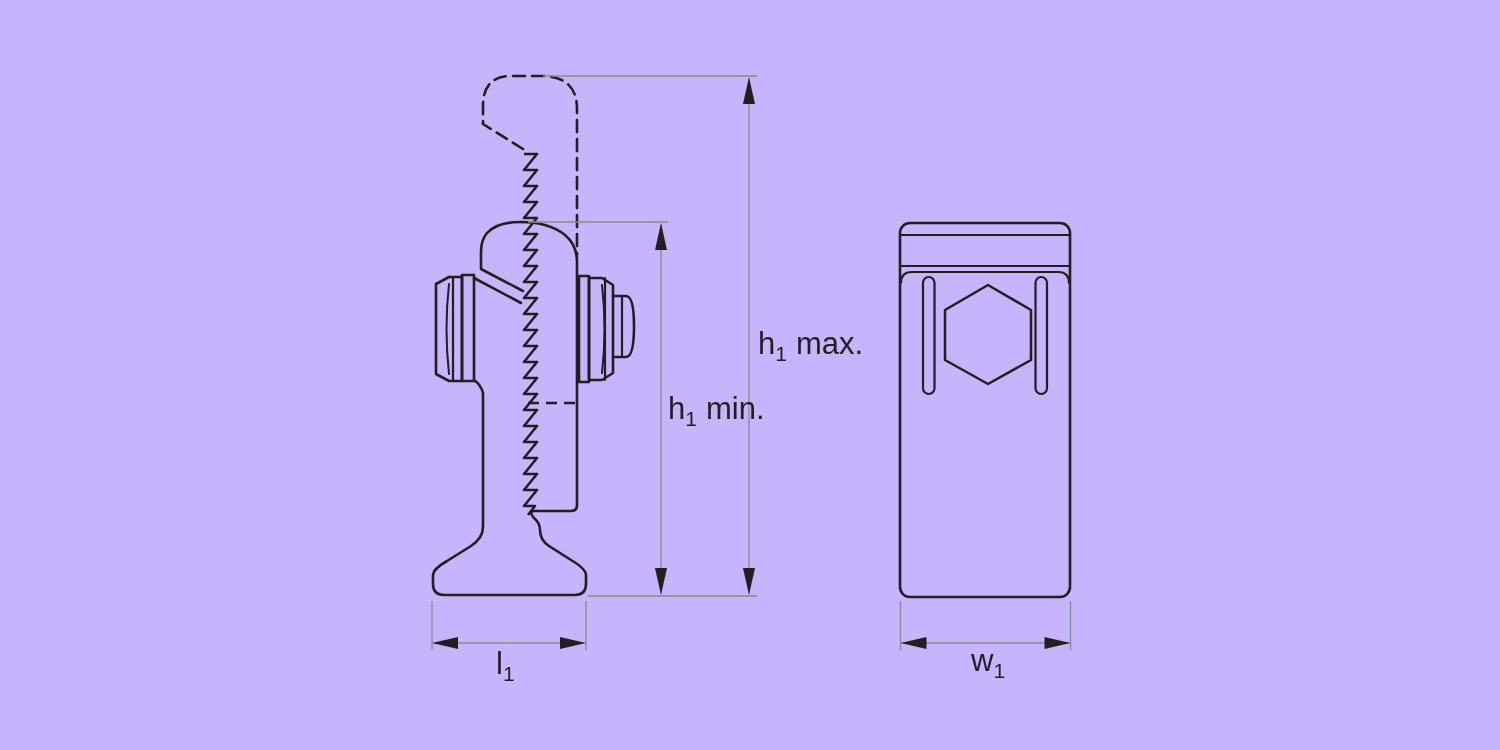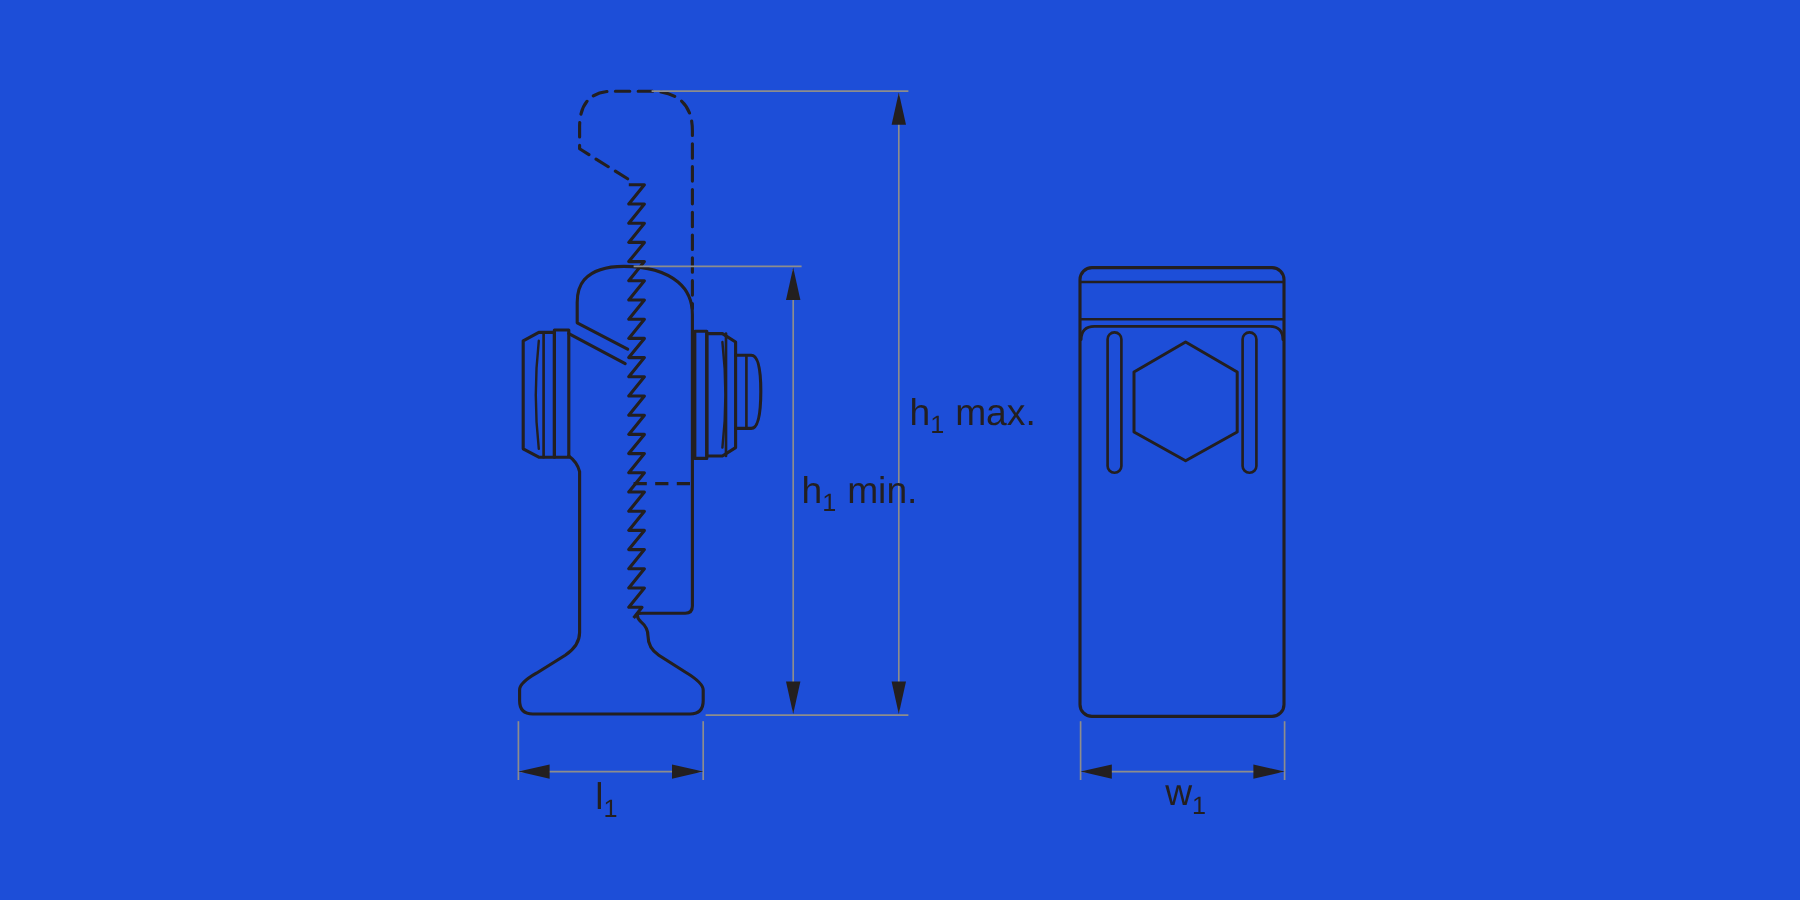--- a/index.html
+++ b/index.html
@@ -1,16 +1,16 @@
 <!DOCTYPE html>
 <html><head>
 <meta charset="utf-8">
 <style>
   html,body{margin:0;padding:0;background:#fff;}
-  .stage{position:relative;width:1500px;height:750px;background:#1d4ed8;overflow:hidden;
+  .stage{position:relative;width:1500px;height:750px;background:#c4b5fd;overflow:hidden;
          font-family:"Liberation Sans", sans-serif;}
   svg{position:absolute;left:0;top:0;}
   .dim-label{font-family:"Liberation Sans", sans-serif;font-size:31px;fill:#231f20;}
   .dim-label .sub{font-size:21px;}
 </style>
 </head>
 <body>
 
 <div class="stage">
 <svg width="1500" height="750" viewBox="0 0 1500 750">

